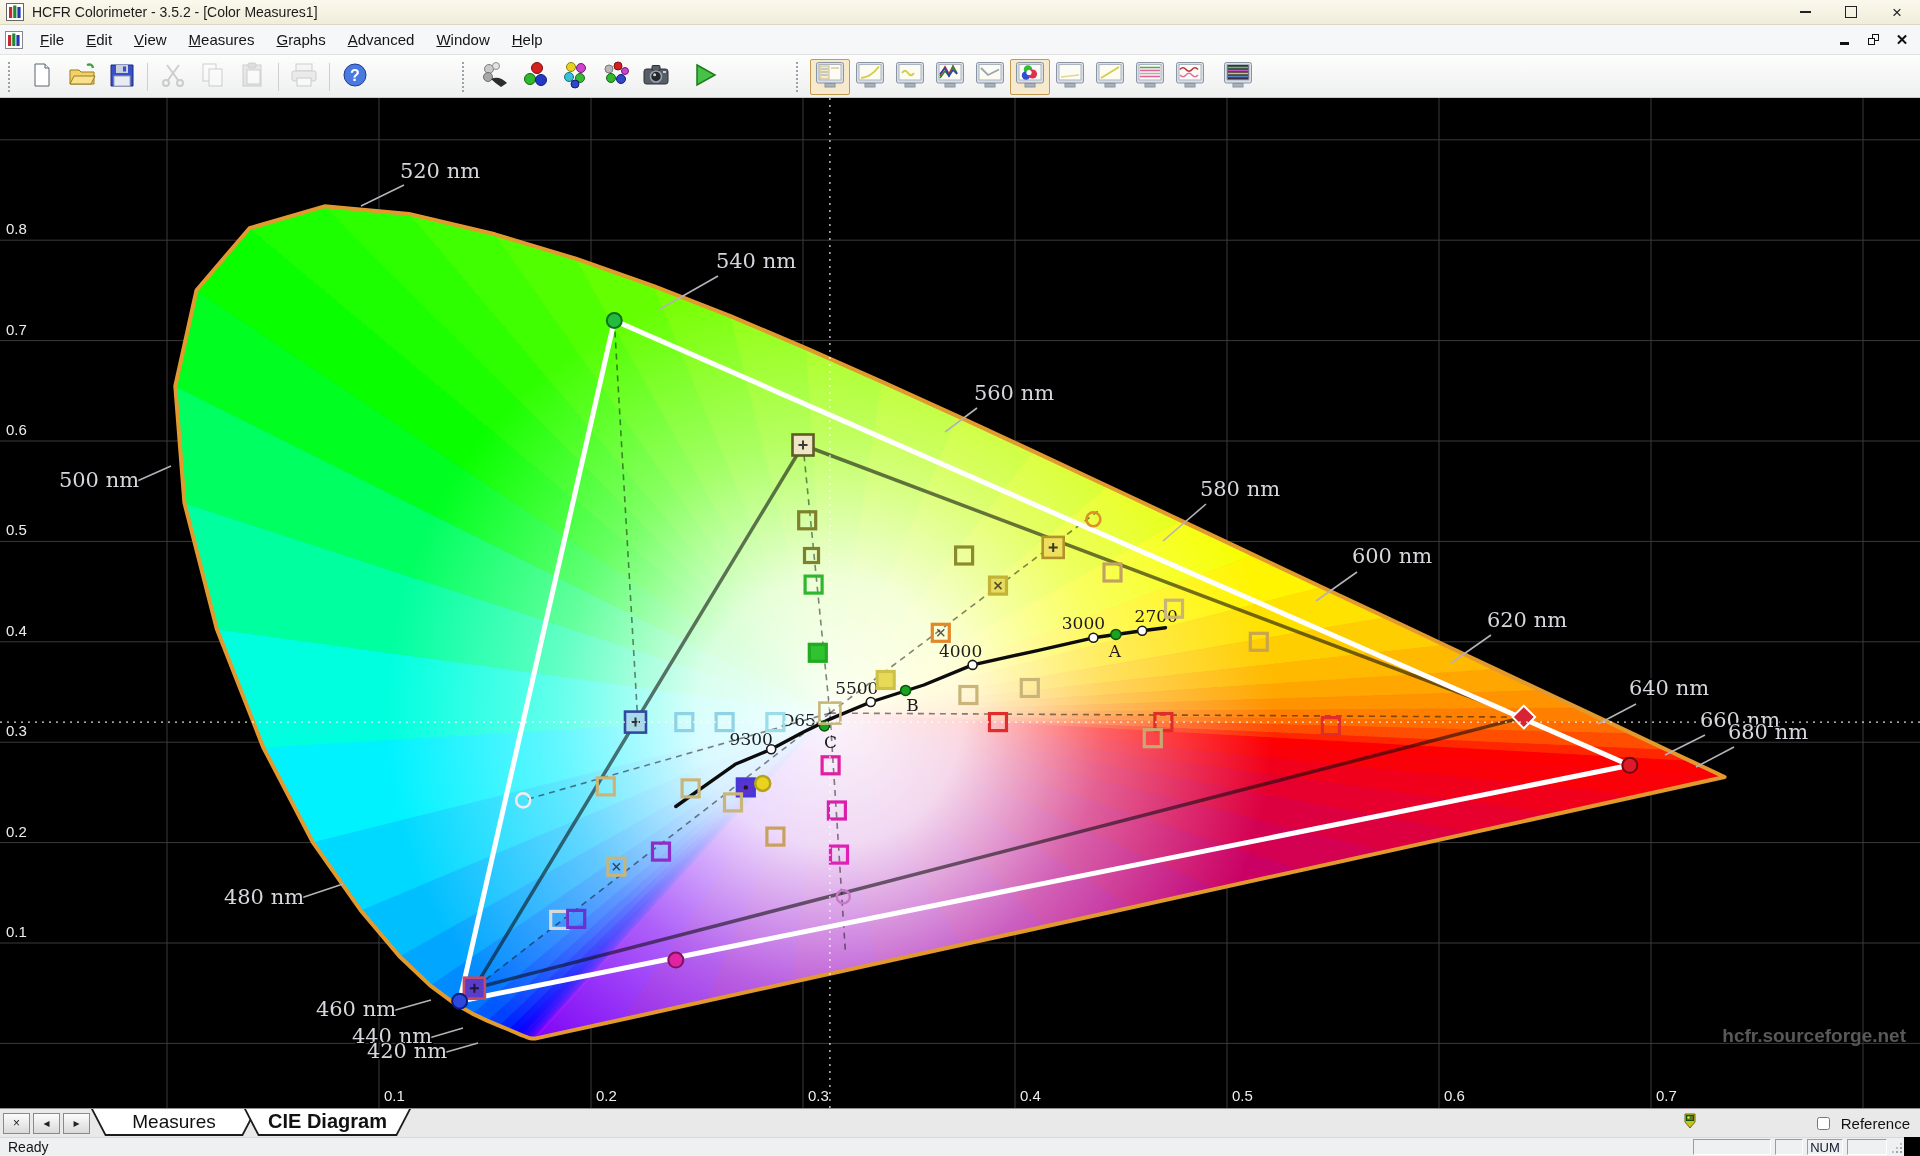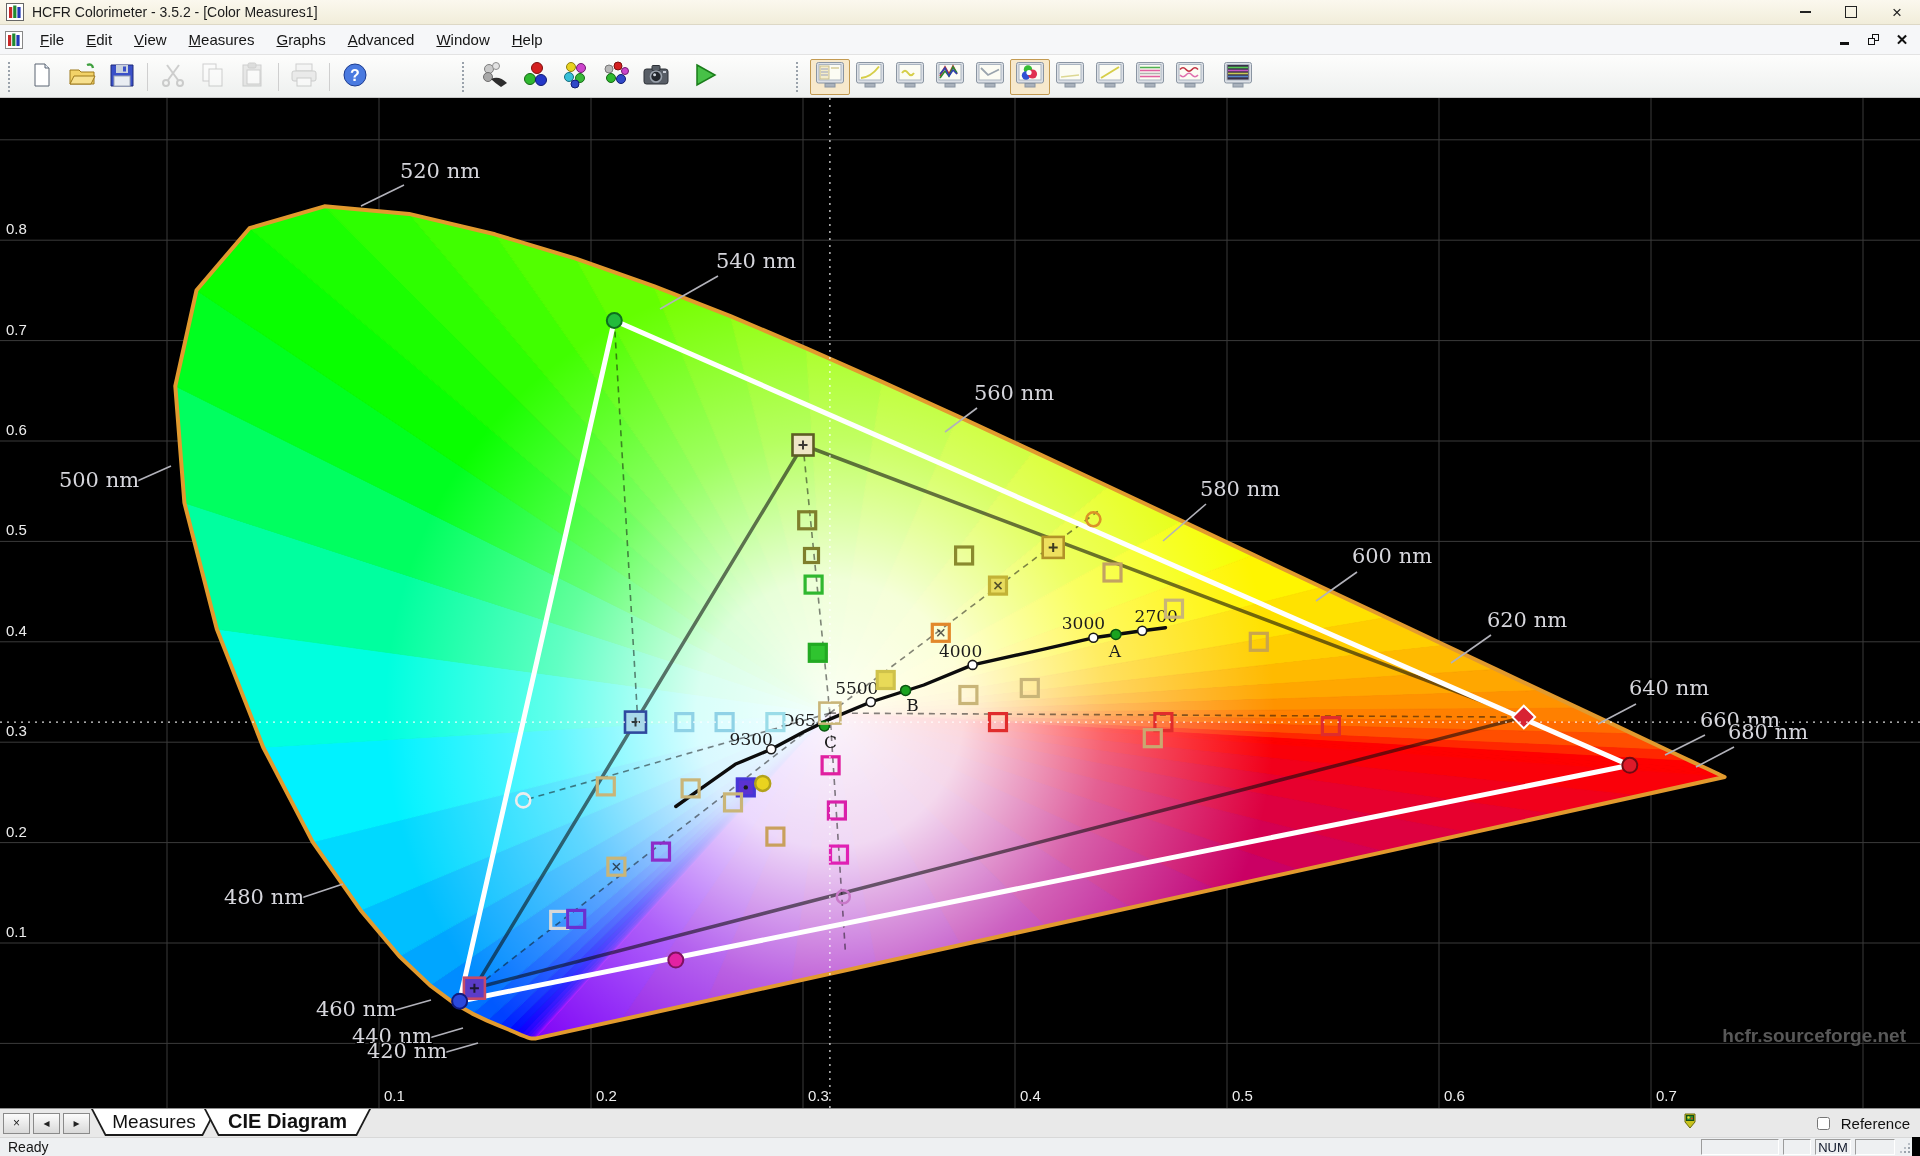--- a/index.html
+++ b/index.html
@@ -57,21 +57,21 @@
     clip-path:polygon(0 0,100% 0,calc(100% - 13px) 100%,13px 100%);
     display:flex;align-items:center;justify-content:center;}
   .tab-label{font-size:19px;color:#111;white-space:nowrap;}
   .tab.active{z-index:3;}
   .tab.active .tab-label{font-size:20px;font-weight:bold;}
   .tabright{margin-left:auto;display:flex;align-items:center;padding-right:10px;gap:8px;}
   .refbox{display:flex;align-items:center;gap:11px;margin-left:62px;padding-left:48px;}
   .refbox input{width:13px;height:13px;margin:0;}
   .reflabel{font-size:15px;color:#111;}
   
-  .statusbar{position:absolute;top:1137px;left:0;right:8px;height:19px;background:#eef0f2;
+  .statusbar{position:absolute;top:1137px;left:0;right:16px;height:19px;background:#eef0f2;
     border-top:1px solid #d8d8d8;display:flex;align-items:center;box-sizing:border-box;
     font-size:14px;color:#151515;}
   .ready{padding-left:8px;}
   .scells{margin-left:auto;display:flex;align-items:center;}
   .scell{height:16px;border:1px solid;border-color:#9c9c9c #fff #fff #9c9c9c;background:#eef0f2;
     margin-left:4px;box-sizing:border-box;display:flex;align-items:center;justify-content:center;
     font-size:13px;color:#0f172a;}
   .sgrip{position:relative;width:14px;height:16px;margin-left:3px;}
   .sgrip i{position:absolute;right:2px;bottom:2px;width:2px;height:2px;background:#9aa2ab;
     box-shadow:-4px 0 #9aa2ab,0 -4px #9aa2ab,-8px 0 #b9bfc6,-4px -4px #b9bfc6,0 -8px #b9bfc6;}
@@ -619,21 +619,21 @@
         <text x="1906" y="1042" text-anchor="end" font-family="Liberation Sans,sans-serif" font-size="19" font-weight="bold" fill="#585858">hcfr.sourceforge.net</text>
       </svg></div>
 
   <div class="tabbar">
     <div id="tabnav" style="display:flex;">
         <div class="tnav">×</div>
         <div class="tnav">◂</div>
         <div class="tnav">▸</div>
       </div>
     <div class="tabs" id="tabs">
-        <div class="tab" style="width: 126px;">
+        <div class="tab" style="width: 126px; padding-left: 40px;">
           <div class="tab-shape"></div>
           <div class="tab-face">
             <span class="tab-label">Measures</span>
           </div>
         </div>
         <div class="tab active" style="width: 167px;">
           <div class="tab-shape"></div>
           <div class="tab-face">
             <span class="tab-label">CIE Diagram</span>
           </div>

